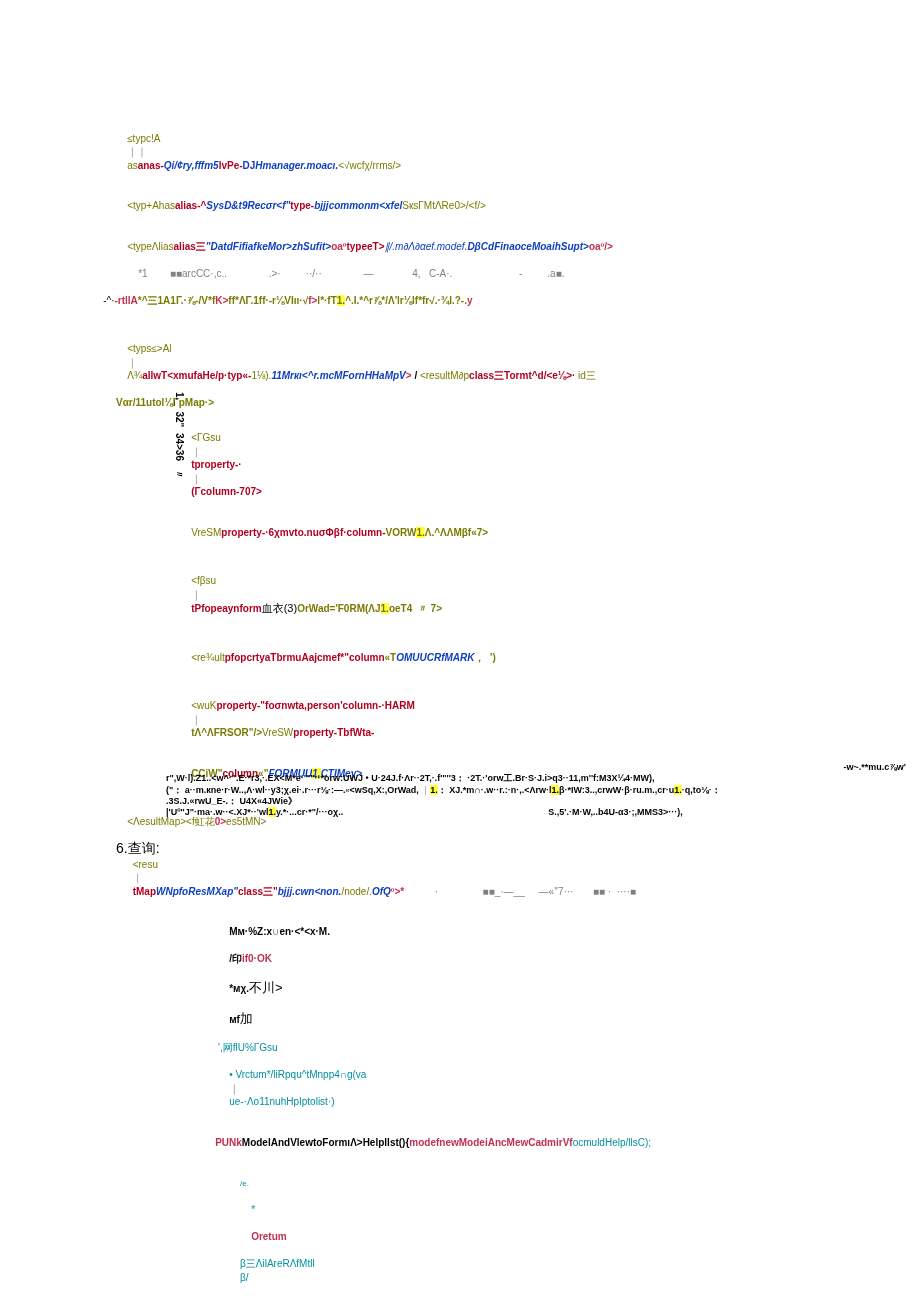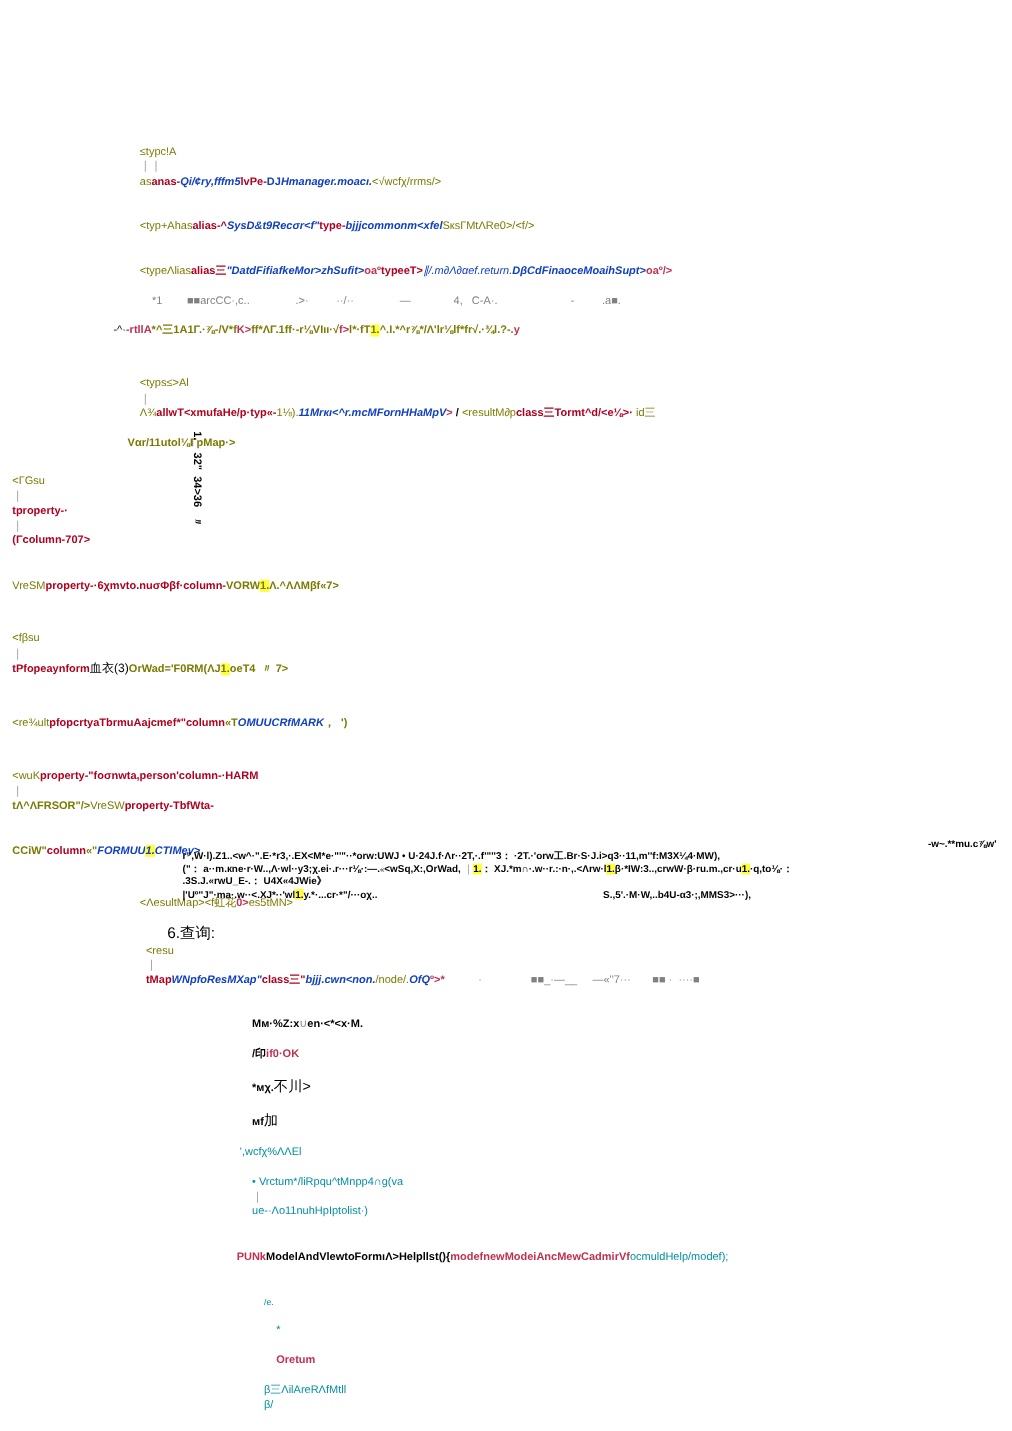--- a/index.html
+++ b/index.html
@@ -17,24 +17,24 @@
     left: 0; top: 0;
     width: 920px;
     padding-top: 118px;
   }
   .line {
     white-space: pre;
     line-height: 1.35;
     font-size: 10px;
   }
   .ind1 { padding-left: 116px; }
-  .ind2 { }
+  .ind2 { padding-left: 180px; }
   .ind4 { padding-left: 218px; }
   .ind5 { padding-left: 240px; }
-  .lbl { padding-left: 116px; font-size: 14px; color:#000;margin-left:36px; }
+  .lbl { padding-left: 116px; font-size: 14px; color:#000; }
   .c-olive { color:#7a7a00; }
   .c-red { color:#b00020; }
   .c-blue { color:#1040c0; }
   .c-rose { color:#c03050; }
   .c-teal { color:#0090a0; }
   .c-gray { color:#808080; }
   .c-italic { font-style: italic; }
   .hl { background:#ffff40; }
   .b { font-weight:bold; }
   .gap { height: 8px; }
@@ -68,21 +68,21 @@
     <span class="c-olive">≤typc!A</span>
     <span class="c-gray">｜｜</span>
     <span class="c-olive">as</span><span class="c-red b">anas-</span><span class="c-blue c-italic b">Qi/¢ry,fffm5</span><span class="c-red b">lvPe-</span><span class="c-blue b">DJ</span><span class="c-blue c-italic b">Hmanager.moacı.</span><span class="c-olive">&lt;√wcfχ/rrms/&gt;</span>
   </div>
 
   <div class="line ind1">
     <span class="c-olive">&lt;typ+Ahas</span><span class="c-red b">alias-^</span><span class="c-blue c-italic b">SysD&amp;t9Recσr&lt;f"</span><span class="c-red b">type-</span><span class="c-blue c-italic b">bjjjcommonm&lt;xfel</span><span class="c-olive">SкsΓMtΛRe0&gt;/&lt;f/&gt;</span>
   </div>
 
   <div class="line ind1">
-    <span class="c-olive">&lt;typeΛlias</span><span class="c-red b">alias三</span><span class="c-blue c-italic b">"DatdFifiafkeMor&gt;zhSufit&gt;</span><span class="c-rose b">oaº</span><span class="c-red b">typeeT&gt;</span><span class="c-blue c-italic">∥/.m∂Λ∂αef.return.</span><span class="c-blue c-italic b">DβCdFinaoceMoaihSupt&gt;</span><span class="c-rose b">oaº/&gt;</span>
+    <span class="c-olive">&lt;typeΛlias</span><span class="c-red b">alias三</span><span class="c-blue c-italic b">"DatdFifiafkeMor&gt;zhSufit&gt;</span><span class="c-rose b">oaº</span><span class="c-red b">typeeT&gt;</span><span class="c-blue c-italic">∥/.m∂Λ∂αef.modef.</span><span class="c-blue c-italic b">DβCdFinaoceMoaihSupt&gt;</span><span class="c-rose b">oaº/&gt;</span>
   </div>
 
   <div class="line ind1 c-gray">        *1        ■■arcCC·,c..               .&gt;·         ··/··               —              4,   C-A·.                        -         .a■.</div>
 
   <div class="line" style="padding-left:92px">
     <span>-^·</span><span class="c-rose b">-rtllA</span><span class="c-olive b">*^三1A1Γ.·⅞-/V*f</span><span class="c-rose b">K&gt;</span><span class="c-olive b">ff*ΛΓ.1ff·-r⅛VIıı·√</span><span class="c-rose b">f&gt;</span><span class="c-olive b">l*·fT</span><span class="hl c-olive b">1.</span><span class="c-olive b">^.I.*^r⅞*</span><span class="c-olive b">/Λ'lr⅛lf*fr√.·¾l.?-.</span><span class="c-rose b">y</span>
   </div>
 
   <div class="gap"></div>
 
@@ -152,30 +152,30 @@
   <div class="line ind4">
     <span class="b">Mм·%Z:x</span><span class="c-gray">∪</span><span class="b">en·&lt;*&lt;x·M.</span>
     <span class="rightpad" style="width:100px"></span>
     <span class="b">/印</span><span class="c-rose b">if0·OK</span>
     <span class="rightpad" style="width:86px"></span>
     <span class="b">*мχ.</span><span style="font-size:13px">不川&gt;</span>
     <span class="rightpad" style="width:170px"></span>
     <span class="b">мf</span><span style="font-size:13px">加</span>
   </div>
 
-  <div class="line ind4 c-teal">',wcfχ%ΛΛEl</div>
+  <div class="line ind4 c-teal">',网flU%ΓGsu</div>
 
   <div class="line ind4">
     <span class="c-teal">• Vrctum*/liRpqu^tMnpp4∩g(va</span>
     <span class="c-gray">｜</span>
     <span class="c-teal">ue-·Λo11nuhHpIptolist·)</span>
   </div>
 
   <div class="line" style="padding-left:204px">
-    <span class="c-rose b">PUNk</span><span class="b">ModelAndVlewtoFormıΛ&gt;Helpllst(){</span><span class="c-rose b">modef</span><span class="c-rose b">newModeiAncMewCadmirVf</span><span class="c-teal">ocmuldHelp/modef);</span>
+    <span class="c-rose b">PUNk</span><span class="b">ModelAndVlewtoFormıΛ&gt;Helpllst(){</span><span class="c-rose b">modef</span><span class="c-rose b">newModeiAncMewCadmirVf</span><span class="c-teal">ocmuldHelp/llsC);</span>
   </div>
 
   <div class="gap2"></div>
 
   <div class="line ind5 c-teal" style="font-size:8px">/e.</div>
   <div class="line ind5">
     <span class="c-teal">*</span>
     <span class="rightpad" style="width:36px"></span>
     <span class="c-rose b">Oretum</span>
   </div>

